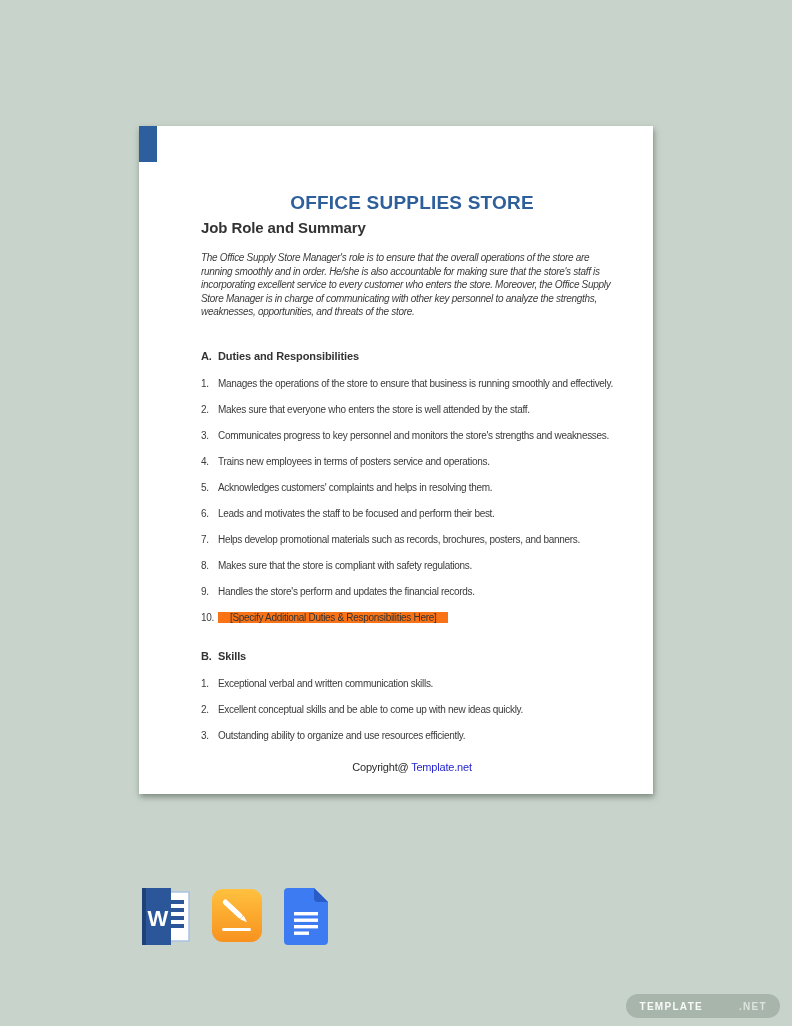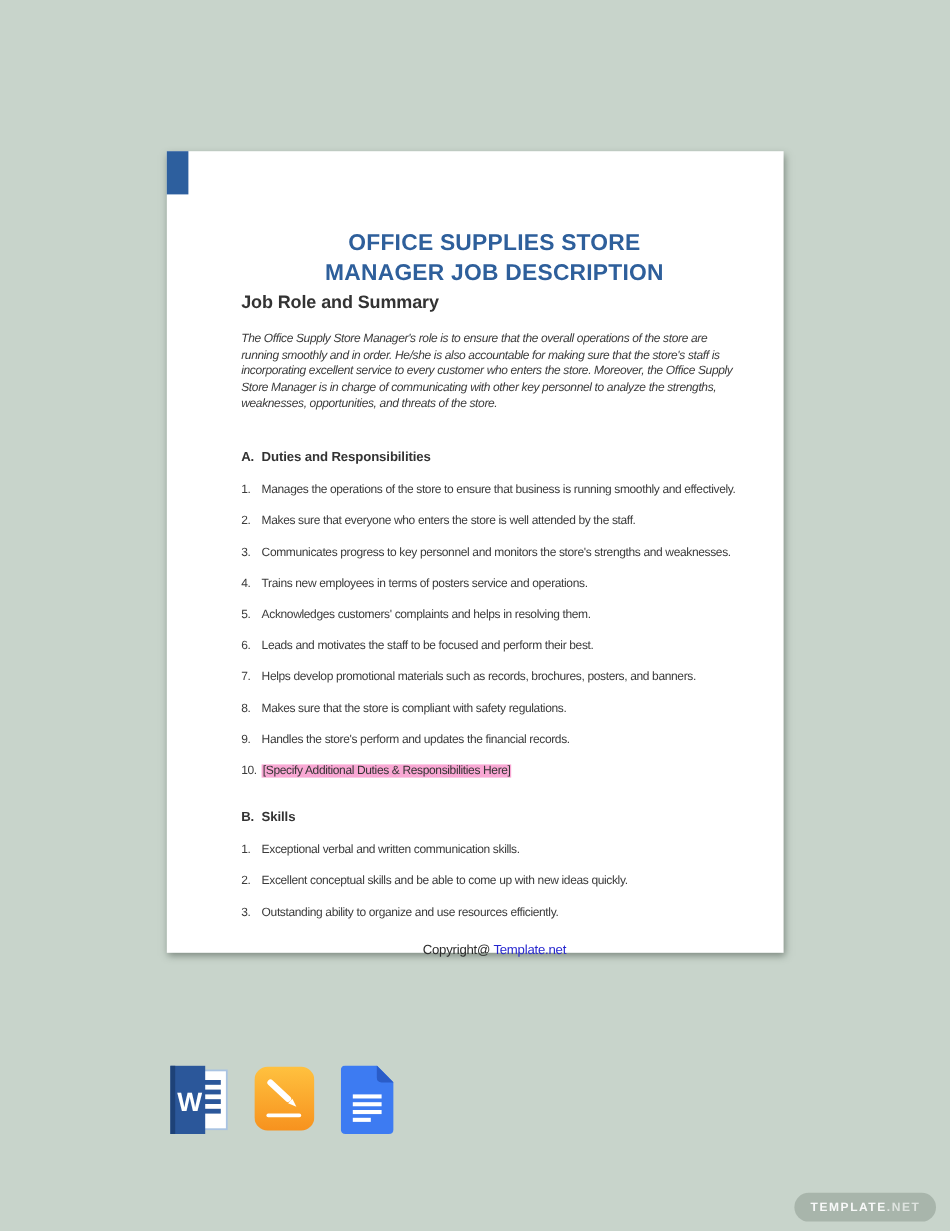--- a/index.html
+++ b/index.html
@@ -42,55 +42,55 @@
   .sec-head.first { margin-top:30px; }
   .sec-head.second { margin-top:24px; }
   .sec-head .num { width:17px; flex:none; }
   .list { margin-top:14px; }
   .li {
     display:flex; font-size:10px; line-height:14px; color:#3b3b3b;
     letter-spacing:-.3px; margin-bottom:12px;
   }
   .li .num { width:17px; flex:none; }
   .li .txt { flex:1; }
-  .hl { background:#f9a8d4; color:#333; padding:0 1px;text-align:center; }
+  .hl { background:#f97316; color:#333; padding:0 12px;text-align:center; }
   .copyright {
     margin-top:18px; text-align:center; font-size:11px; color:#2b2b2b;
     letter-spacing:-.2px;
   }
   .copyright a { color:#2626cf; text-decoration:none; cursor:pointer; }
   
   .formats {
     position:absolute; left:140px; top:888px;
     display:flex; gap:20px; align-items:flex-start;
   }
   .fmt { width:52px; height:57px; display:flex; justify-content:center; cursor:pointer; }
   
   .watermark {
     position:absolute; right:12px; bottom:8px; height:24px;
     padding:0 13px; border-radius:12px;
     background:rgba(96,110,100,.30);
     display:flex; align-items:center;
     font-size:10px; font-weight:bold; letter-spacing:1.3px;
     color:rgba(255,255,255,.92);
+    gap:36px;
   }
   .watermark .dim { color:rgba(255,255,255,.62); }
 </style>
 </head>
 <body>
 
 <div class="screen">
 
   <div class="page">
     <div class="bookmark"></div>
 
     <div class="content">
       <h1 class="title">
         <span>OFFICE SUPPLIES STORE</span>
-        <span>MANAGER JOB DESCRIPTION</span>
       </h1>
 
       <div class="h-bold">Job Role and Summary</div>
       <p class="summary">The Office Supply Store Manager's role is to ensure that the overall operations of the store are running smoothly and in order. He/she is also accountable for making sure that the store's staff is incorporating excellent service to every customer who enters the store. Moreover, the Office Supply Store Manager is in charge of communicating with other key personnel to analyze the strengths, weaknesses, opportunities, and threats of the store.</p>
 
       <div class="sec-head first">
         <span class="num">A.</span>
         <span>Duties and Responsibilities</span>
       </div>
 

